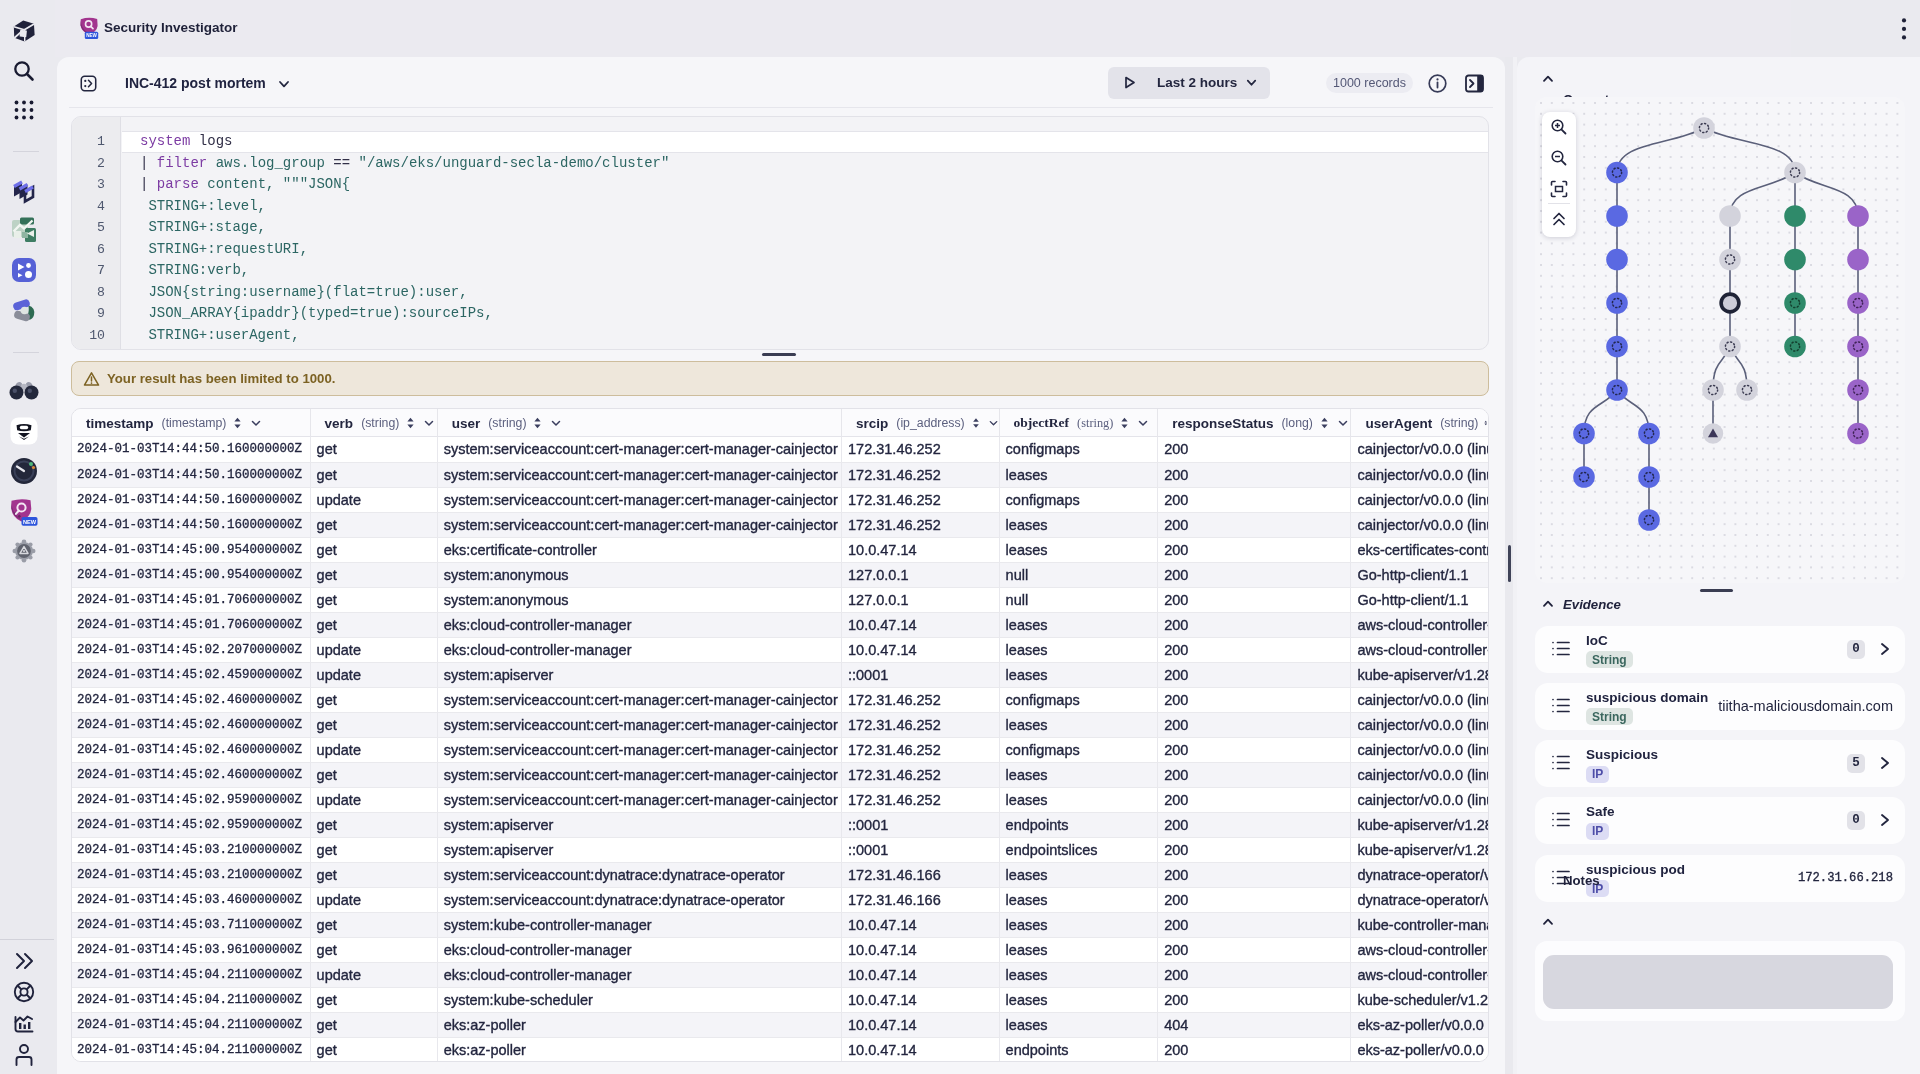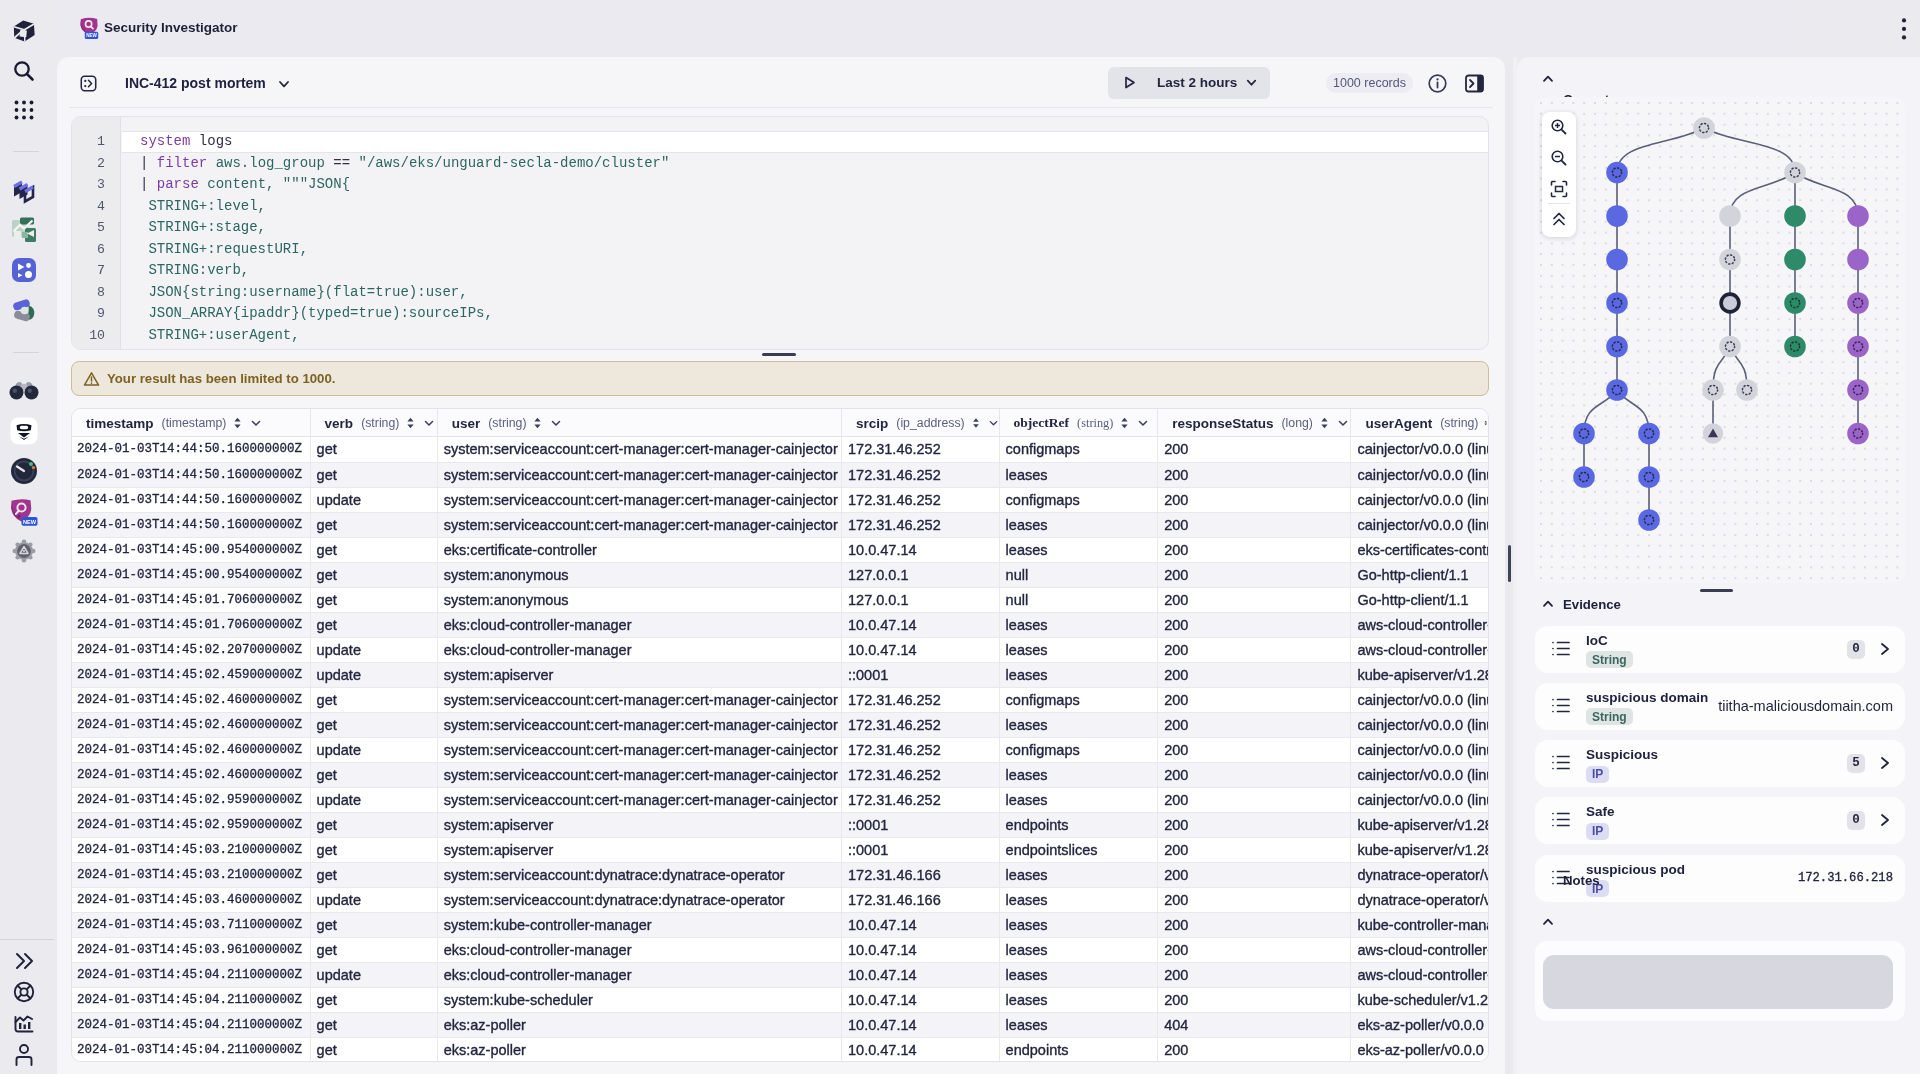--- a/index.html
+++ b/index.html
@@ -696,21 +696,21 @@
   <div style="position:absolute; left:6px; top:91px; width:22px; height:1px; background:#e2e2e8;"></div>
   <svg class="abs" style="left:8px; top:98px;" width="18" height="18" viewBox="0 0 18 18">
           <path d="M4 8.5 L9 3.5 L14 8.5 M4 14.5 L9 9.5 L14 14.5" fill="none" stroke="#23263f" stroke-width="1.7" stroke-linecap="round" stroke-linejoin="round"></path>
         </svg>
 </div>
   </div>
   <div id="thandle"></div>
   <svg class="abs" style="left:24px; top:540px;" width="14" height="14" viewBox="0 0 14 14">
       <path d="M3 8.8 L7 4.6 L11 8.8" fill="none" stroke="#20223c" stroke-width="1.8" stroke-linecap="round" stroke-linejoin="round"></path>
     </svg>
-  <div class="shead" style="left:46px; top:540px;">Evidence</div>
+  <div class="shead" style="left:46px; top:540px;font-style:italic;">Evidence</div>
   <div class="ecard" style="top:568.5px;">
     <svg class="abs" style="left:16px; top:13px;" width="20" height="19" viewBox="0 0 20 19">
         <g stroke="#23263f" stroke-width="1.7" stroke-linecap="round">
           <line x1="2" y1="3.5" x2="2" y2="3.5"></line>
           <line x1="6.5" y1="3.5" x2="18" y2="3.5"></line>
           <line x1="2" y1="9.5" x2="2" y2="9.5"></line>
           <line x1="6.5" y1="9.5" x2="18" y2="9.5"></line>
           <line x1="2" y1="15.5" x2="2" y2="15.5"></line>
           <line x1="6.5" y1="15.5" x2="18" y2="15.5"></line>
         </g>

